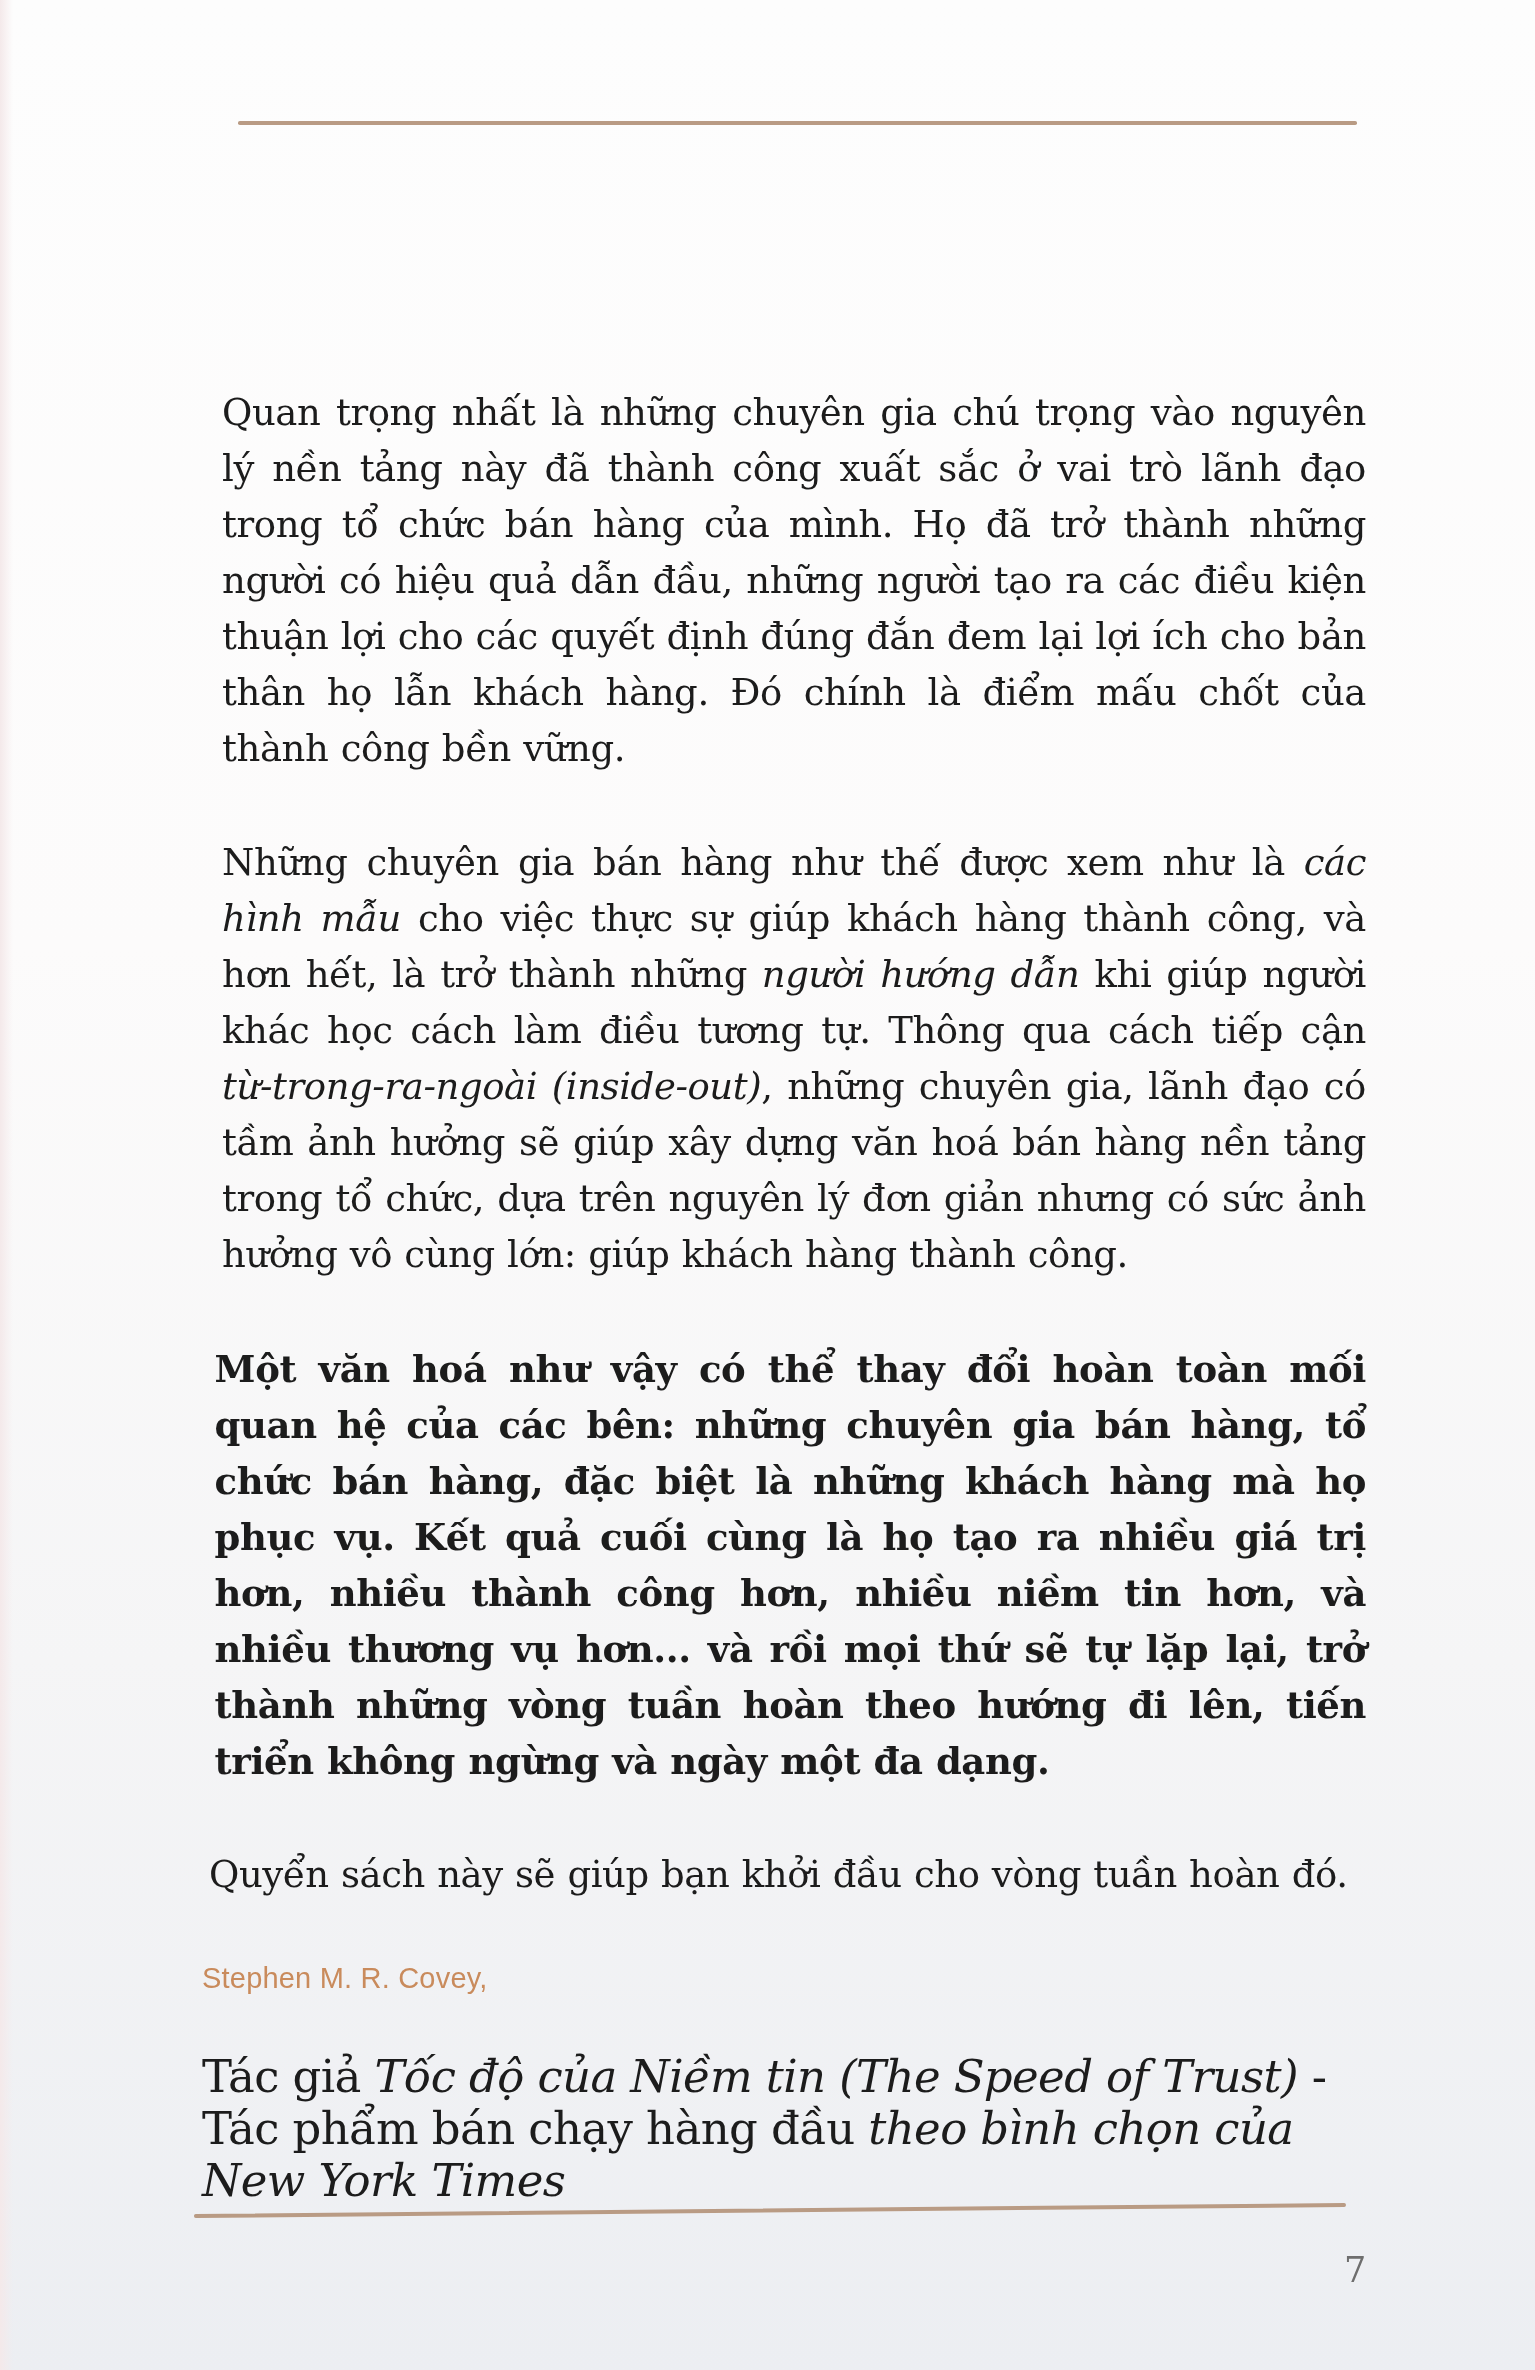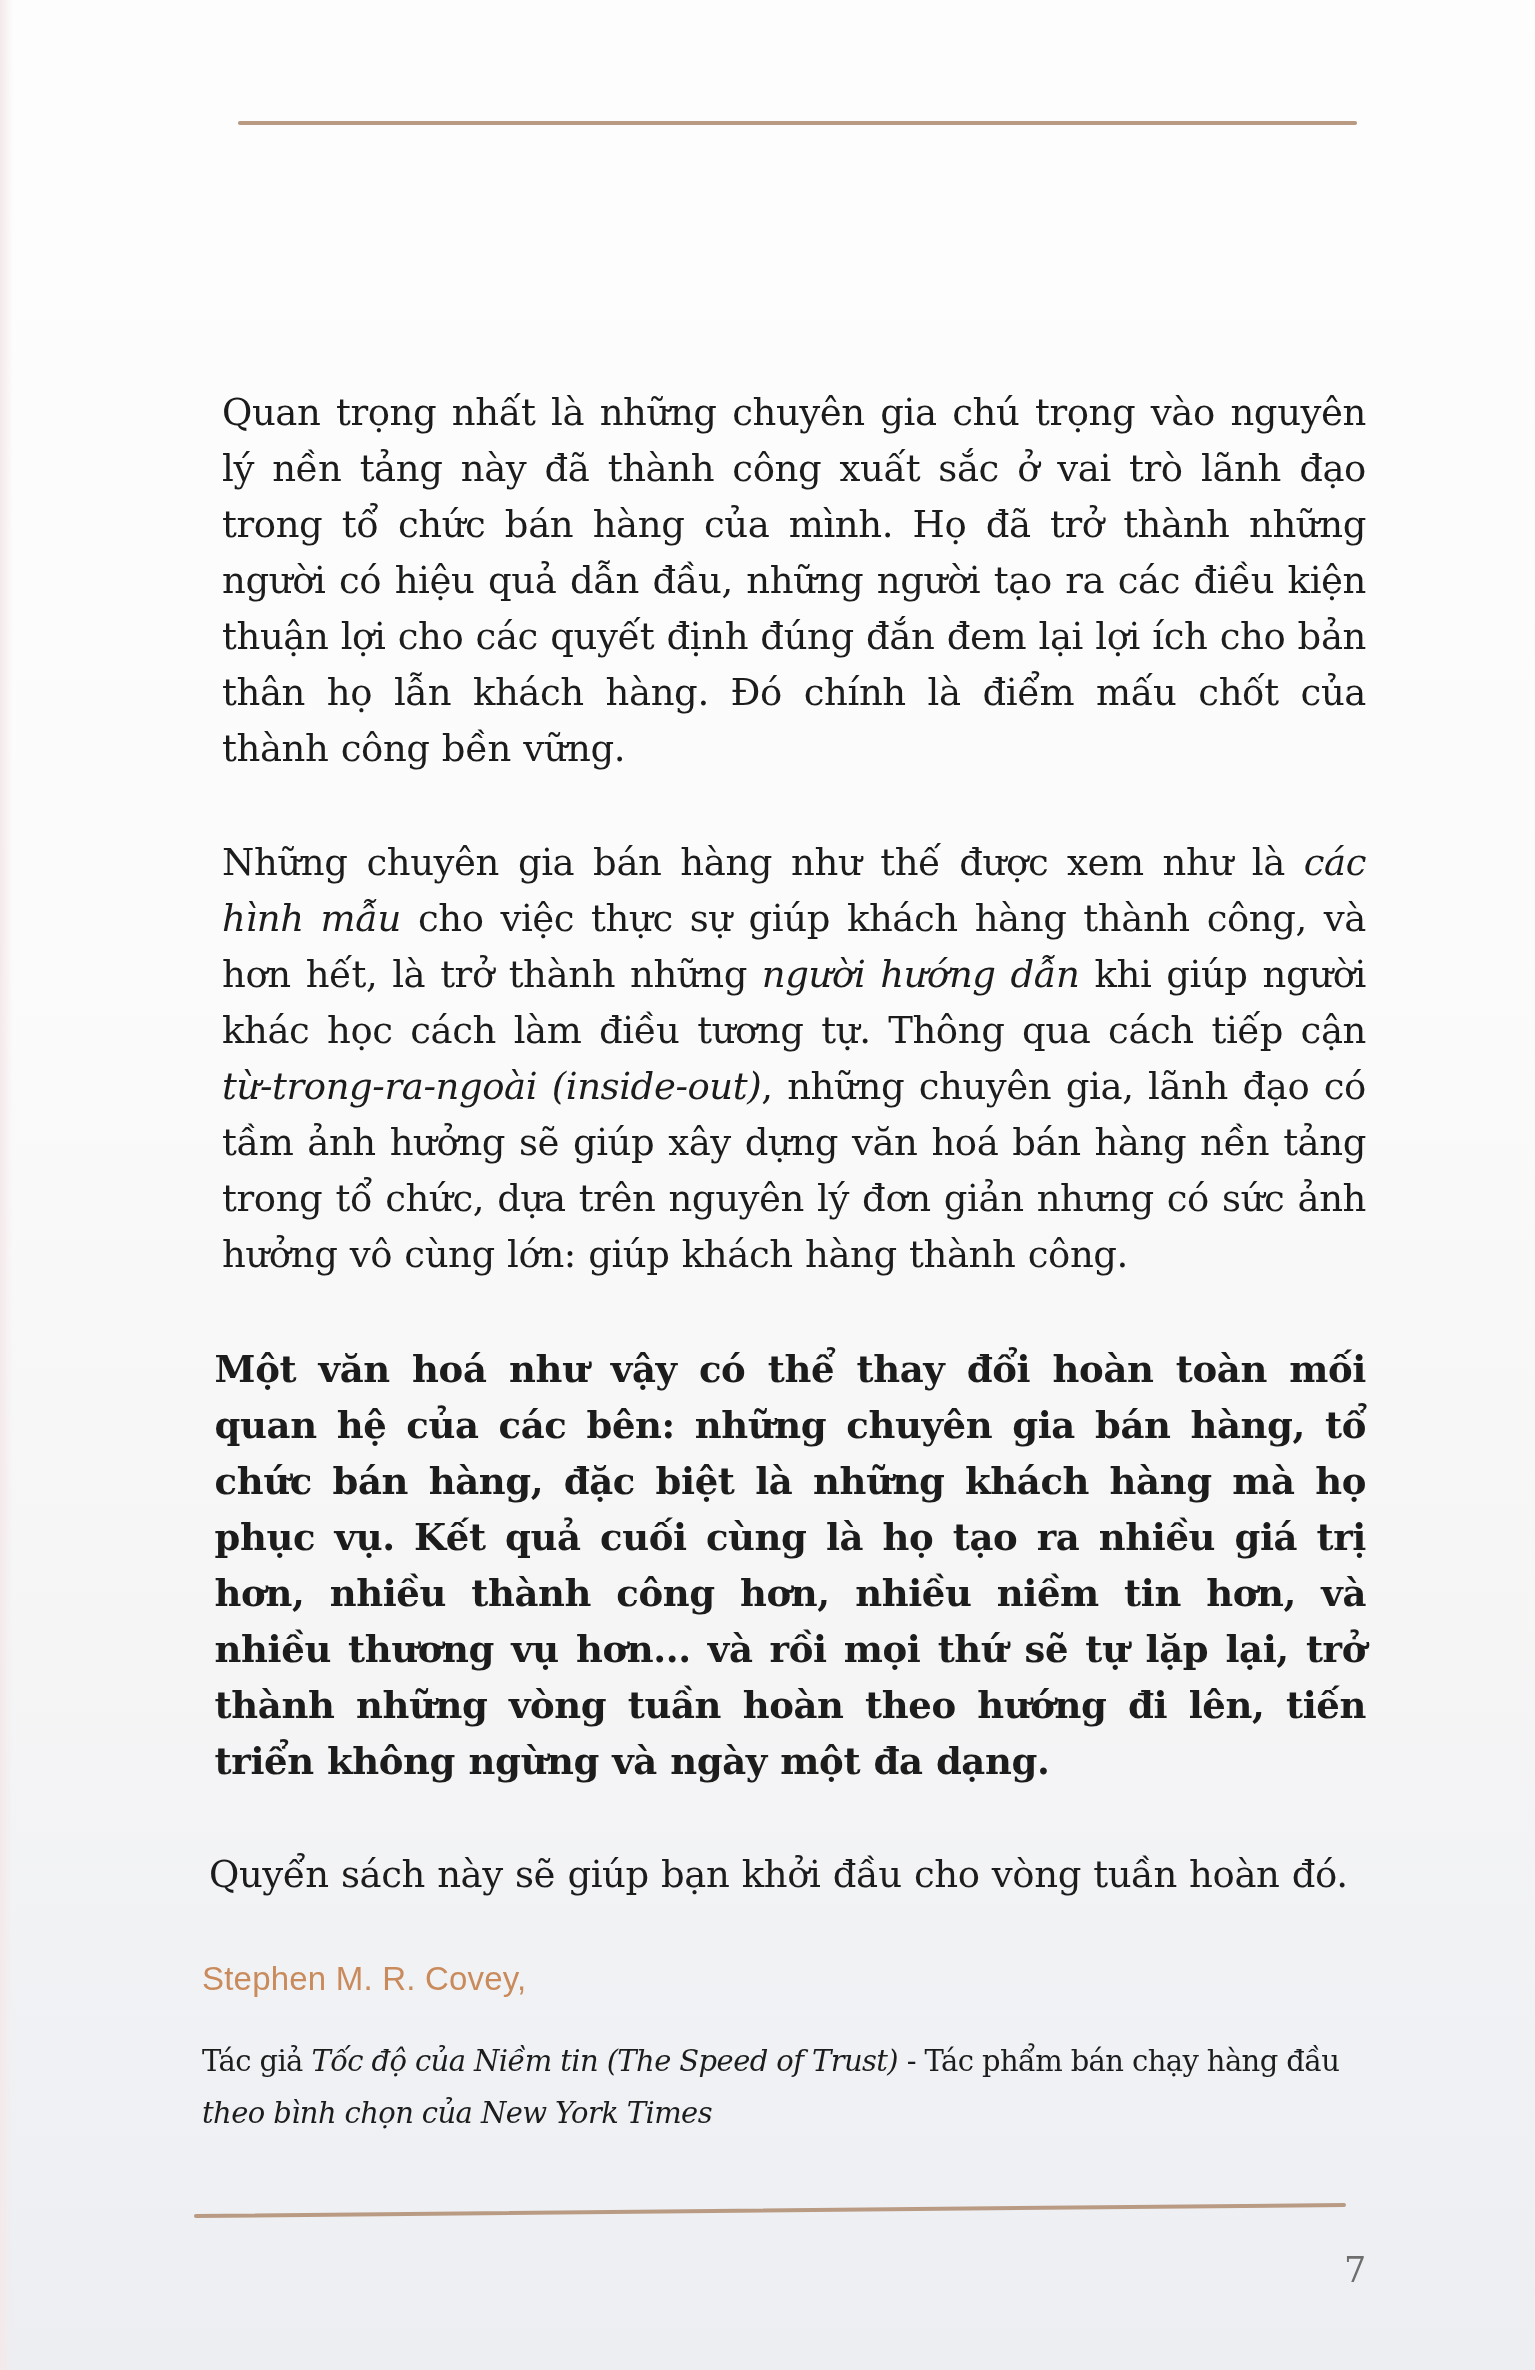--- a/index.html
+++ b/index.html
@@ -41,29 +41,29 @@
       line-height: 56px;
       text-align: justify;
       letter-spacing: -0.4px;
       word-spacing: 0.9px;
     }
     .para.p3 { margin-left: -7.4px; font-weight: bold; }
     .para.closing { margin-left: -13px; margin-bottom: 48px; text-align: left; margin-top: 32px; }
     .para em { font-style: italic; }
     .signature {
       font-family: "Liberation Sans", "DejaVu Sans", sans-serif;
-      font-size: 33px;
+      font-size: 29px;
       color: #c98b5c;
       margin: 0 0 28px -20px;
       line-height: 55px;
       letter-spacing: 0.2px;
     }
     .attribution {
       margin-left: -20px;
-      font-size: 29px;
+      font-size: 45px;
       line-height: 52px;
       letter-spacing: -0.6px;
       text-align: left;
     }
     .attribution em { font-style: italic; }
     .page-number {
       position: absolute;
       left: 1344px;
       top: 2250px;
       font-family: "DejaVu Serif", "Liberation Serif", serif;

